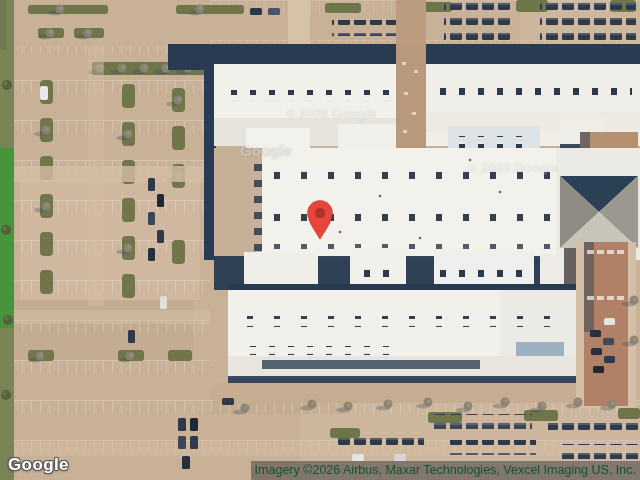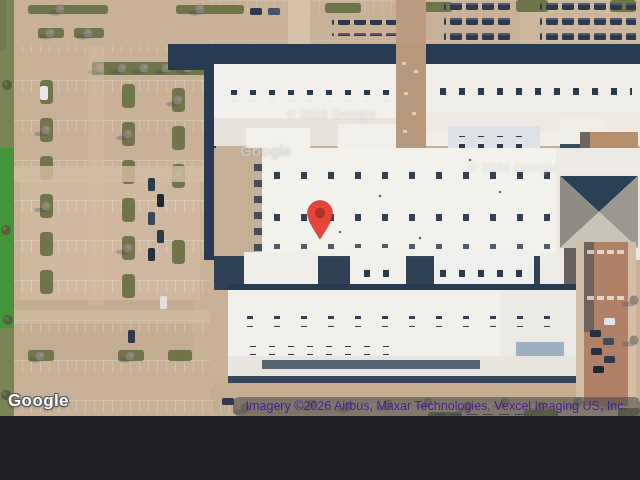--- a/index.html
+++ b/index.html
@@ -1,34 +1,33 @@
 <!DOCTYPE html>
 <html><head>
 <meta charset="utf-8">
 <style>
   html,body{margin:0;padding:0;background:#202124;}
   .map-viewport{
-    position:relative;width:640px;height:416px;overflow:hidden;
+    position:relative;width:640px;height:480px;overflow:hidden;
     font-family:"Liberation Sans", sans-serif;
     background:#c9b197;cursor:grab;
   }
   .map-viewport svg{display:block;position:absolute;left:0;top:0;}
   .pin{position:absolute;left:306px;top:199px;width:28px;height:45px;z-index:5;}
   .google-logo{
     position:absolute;left:8px;bottom:5px;z-index:6;
     color:#fff;font-size:17px;font-weight:700;letter-spacing:.4px;
     text-shadow:-1px -1px 0 #5a5a5a,1px -1px 0 #5a5a5a,-1px 1px 0 #5a5a5a,
                  1px 1px 0 #5a5a5a,0 1px 3px rgba(0,0,0,.55);
   }
   .attribution{
     position:absolute;right:0;bottom:0;height:19px;z-index:6;
     background:rgba(68,68,68,.55);
-    color:#4c1d95;font-size:12.5px;line-height:19px;padding:0 13px;
+    color:#14532d;font-size:12.5px;line-height:19px;padding:0 4px;
     white-space:nowrap;
-    border-radius:6px;
   }
   .wm{position:absolute;font-weight:700;color:rgba(255,255,255,.38);
       text-shadow:0 0 2px rgba(110,110,110,.35);z-index:4;white-space:nowrap;}
   .wm-g{left:240px;top:142px;font-size:15px;}
   .wm-c1{left:286px;top:106px;font-size:13px;opacity:.62;}
   .wm-c2{left:468px;top:160px;font-size:13px;opacity:.5;}
 </style>
 </head>
 <body>
 

